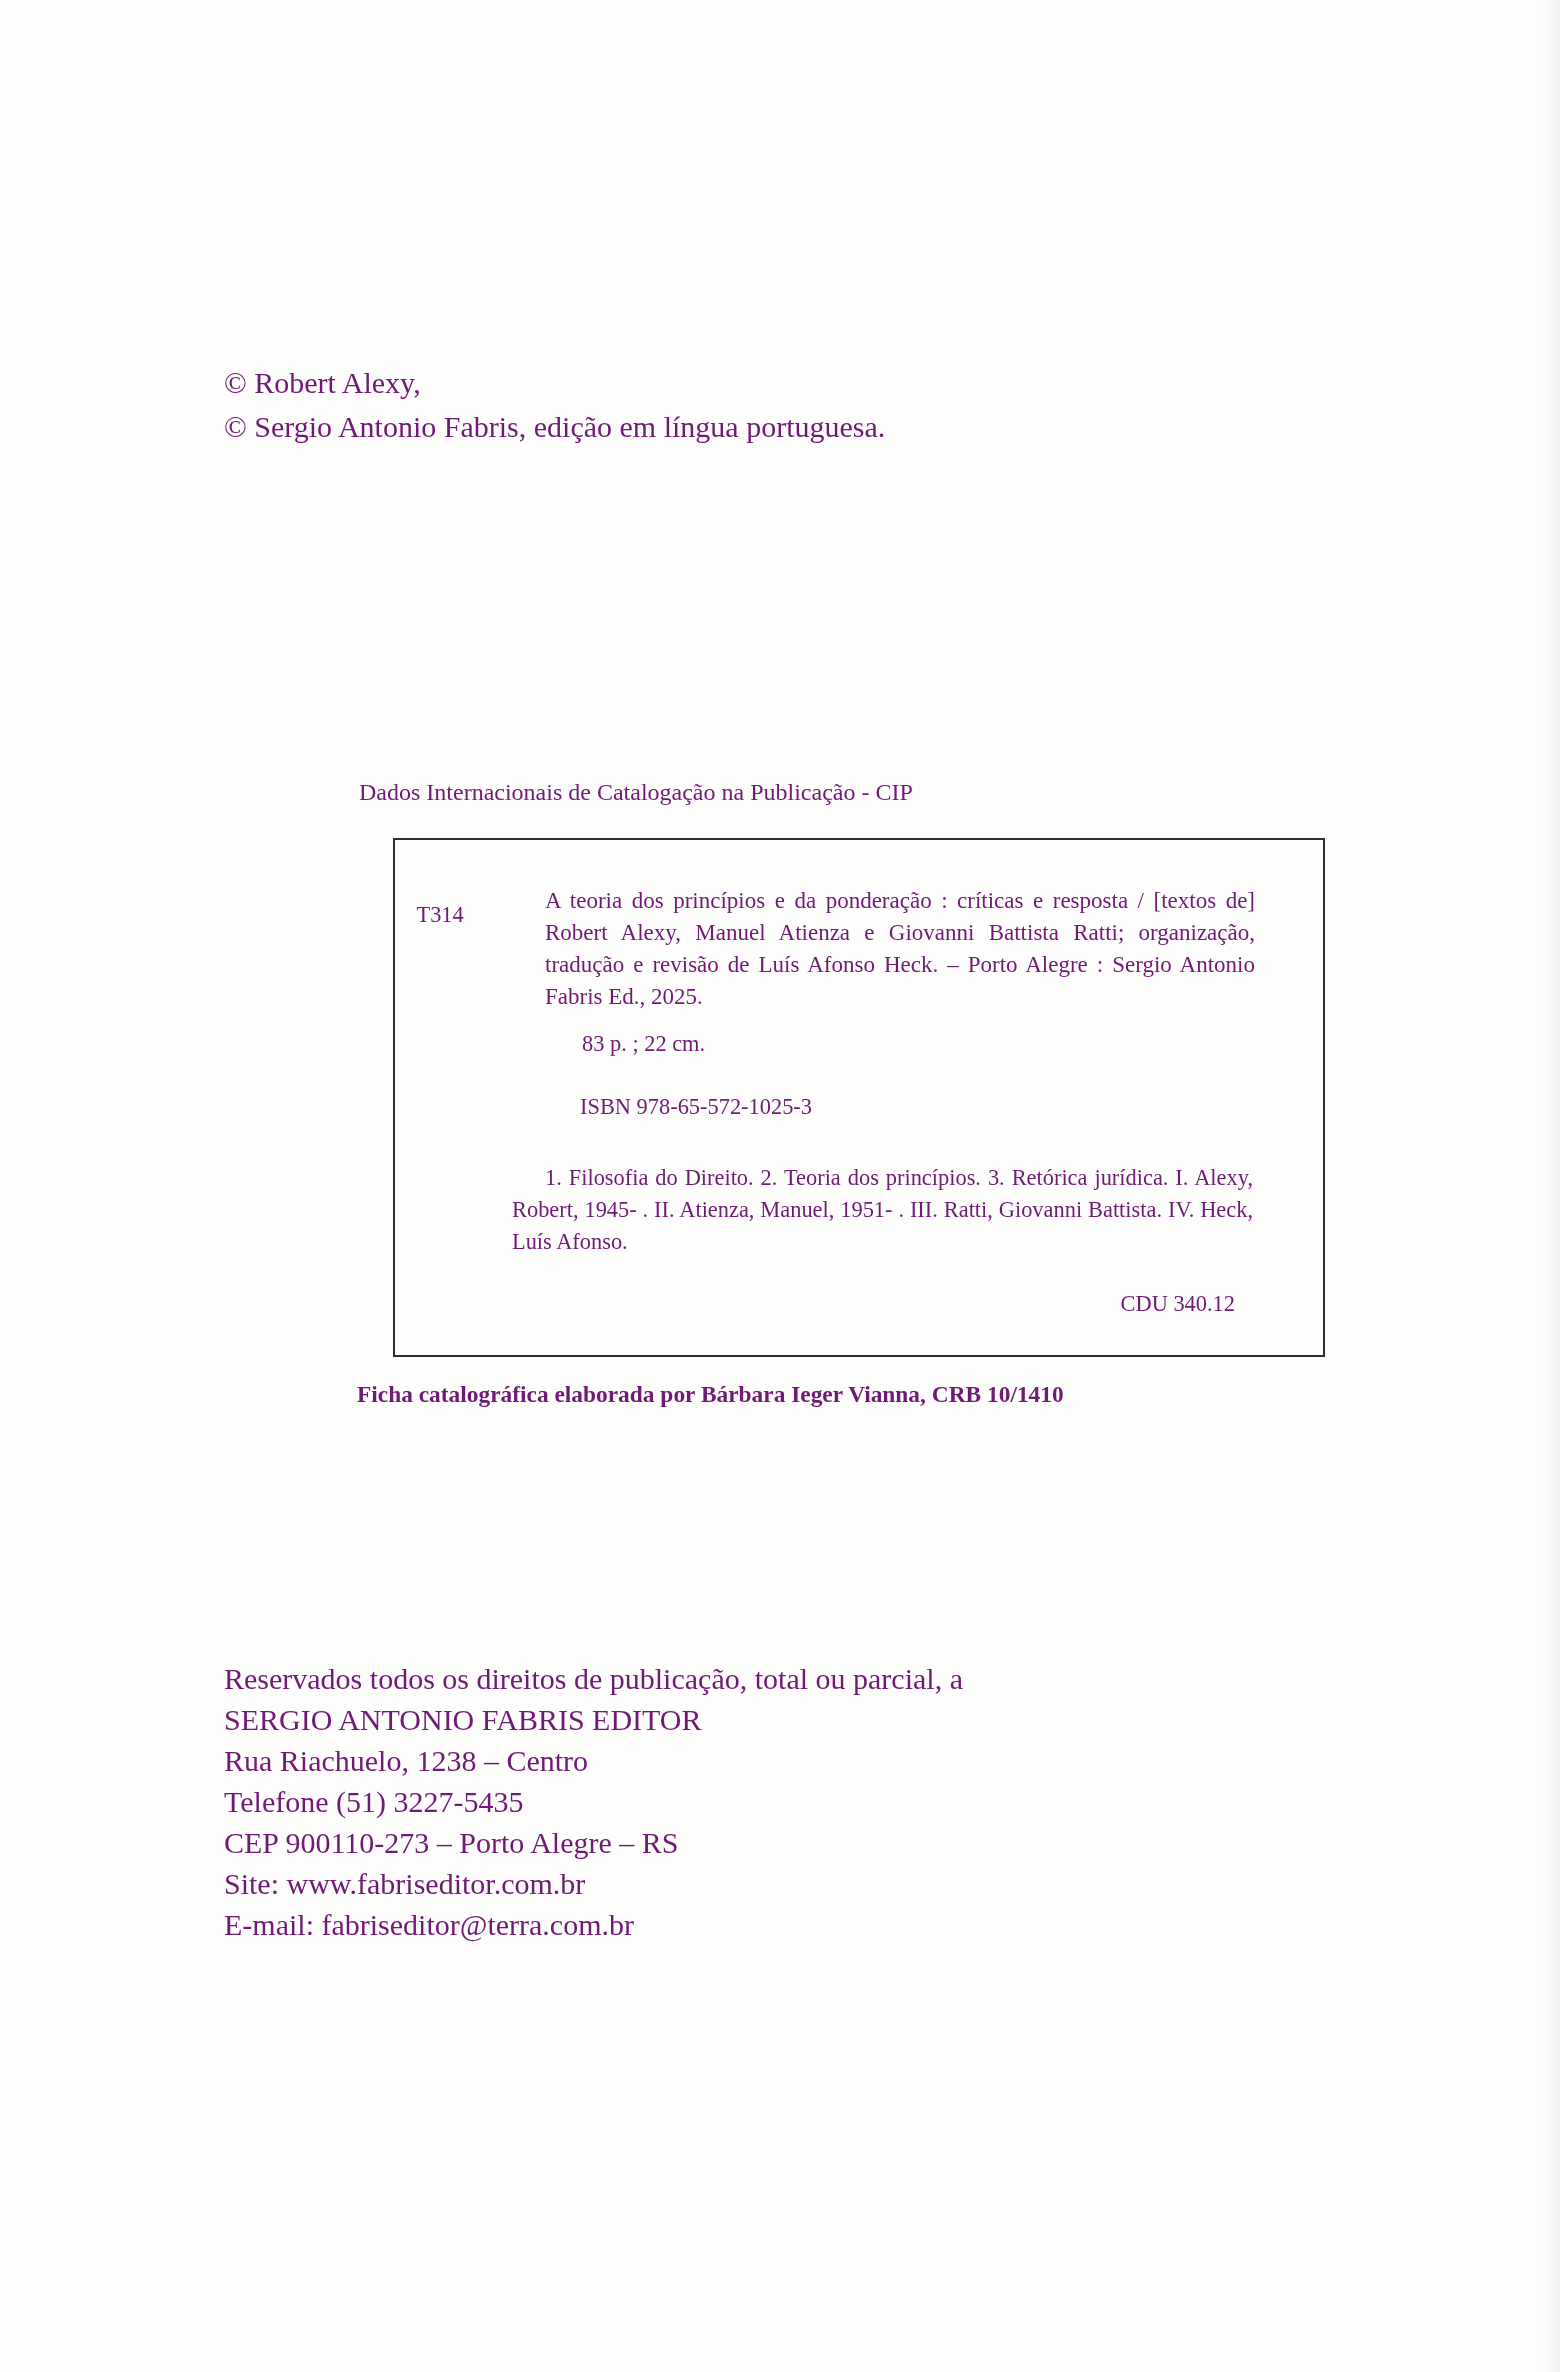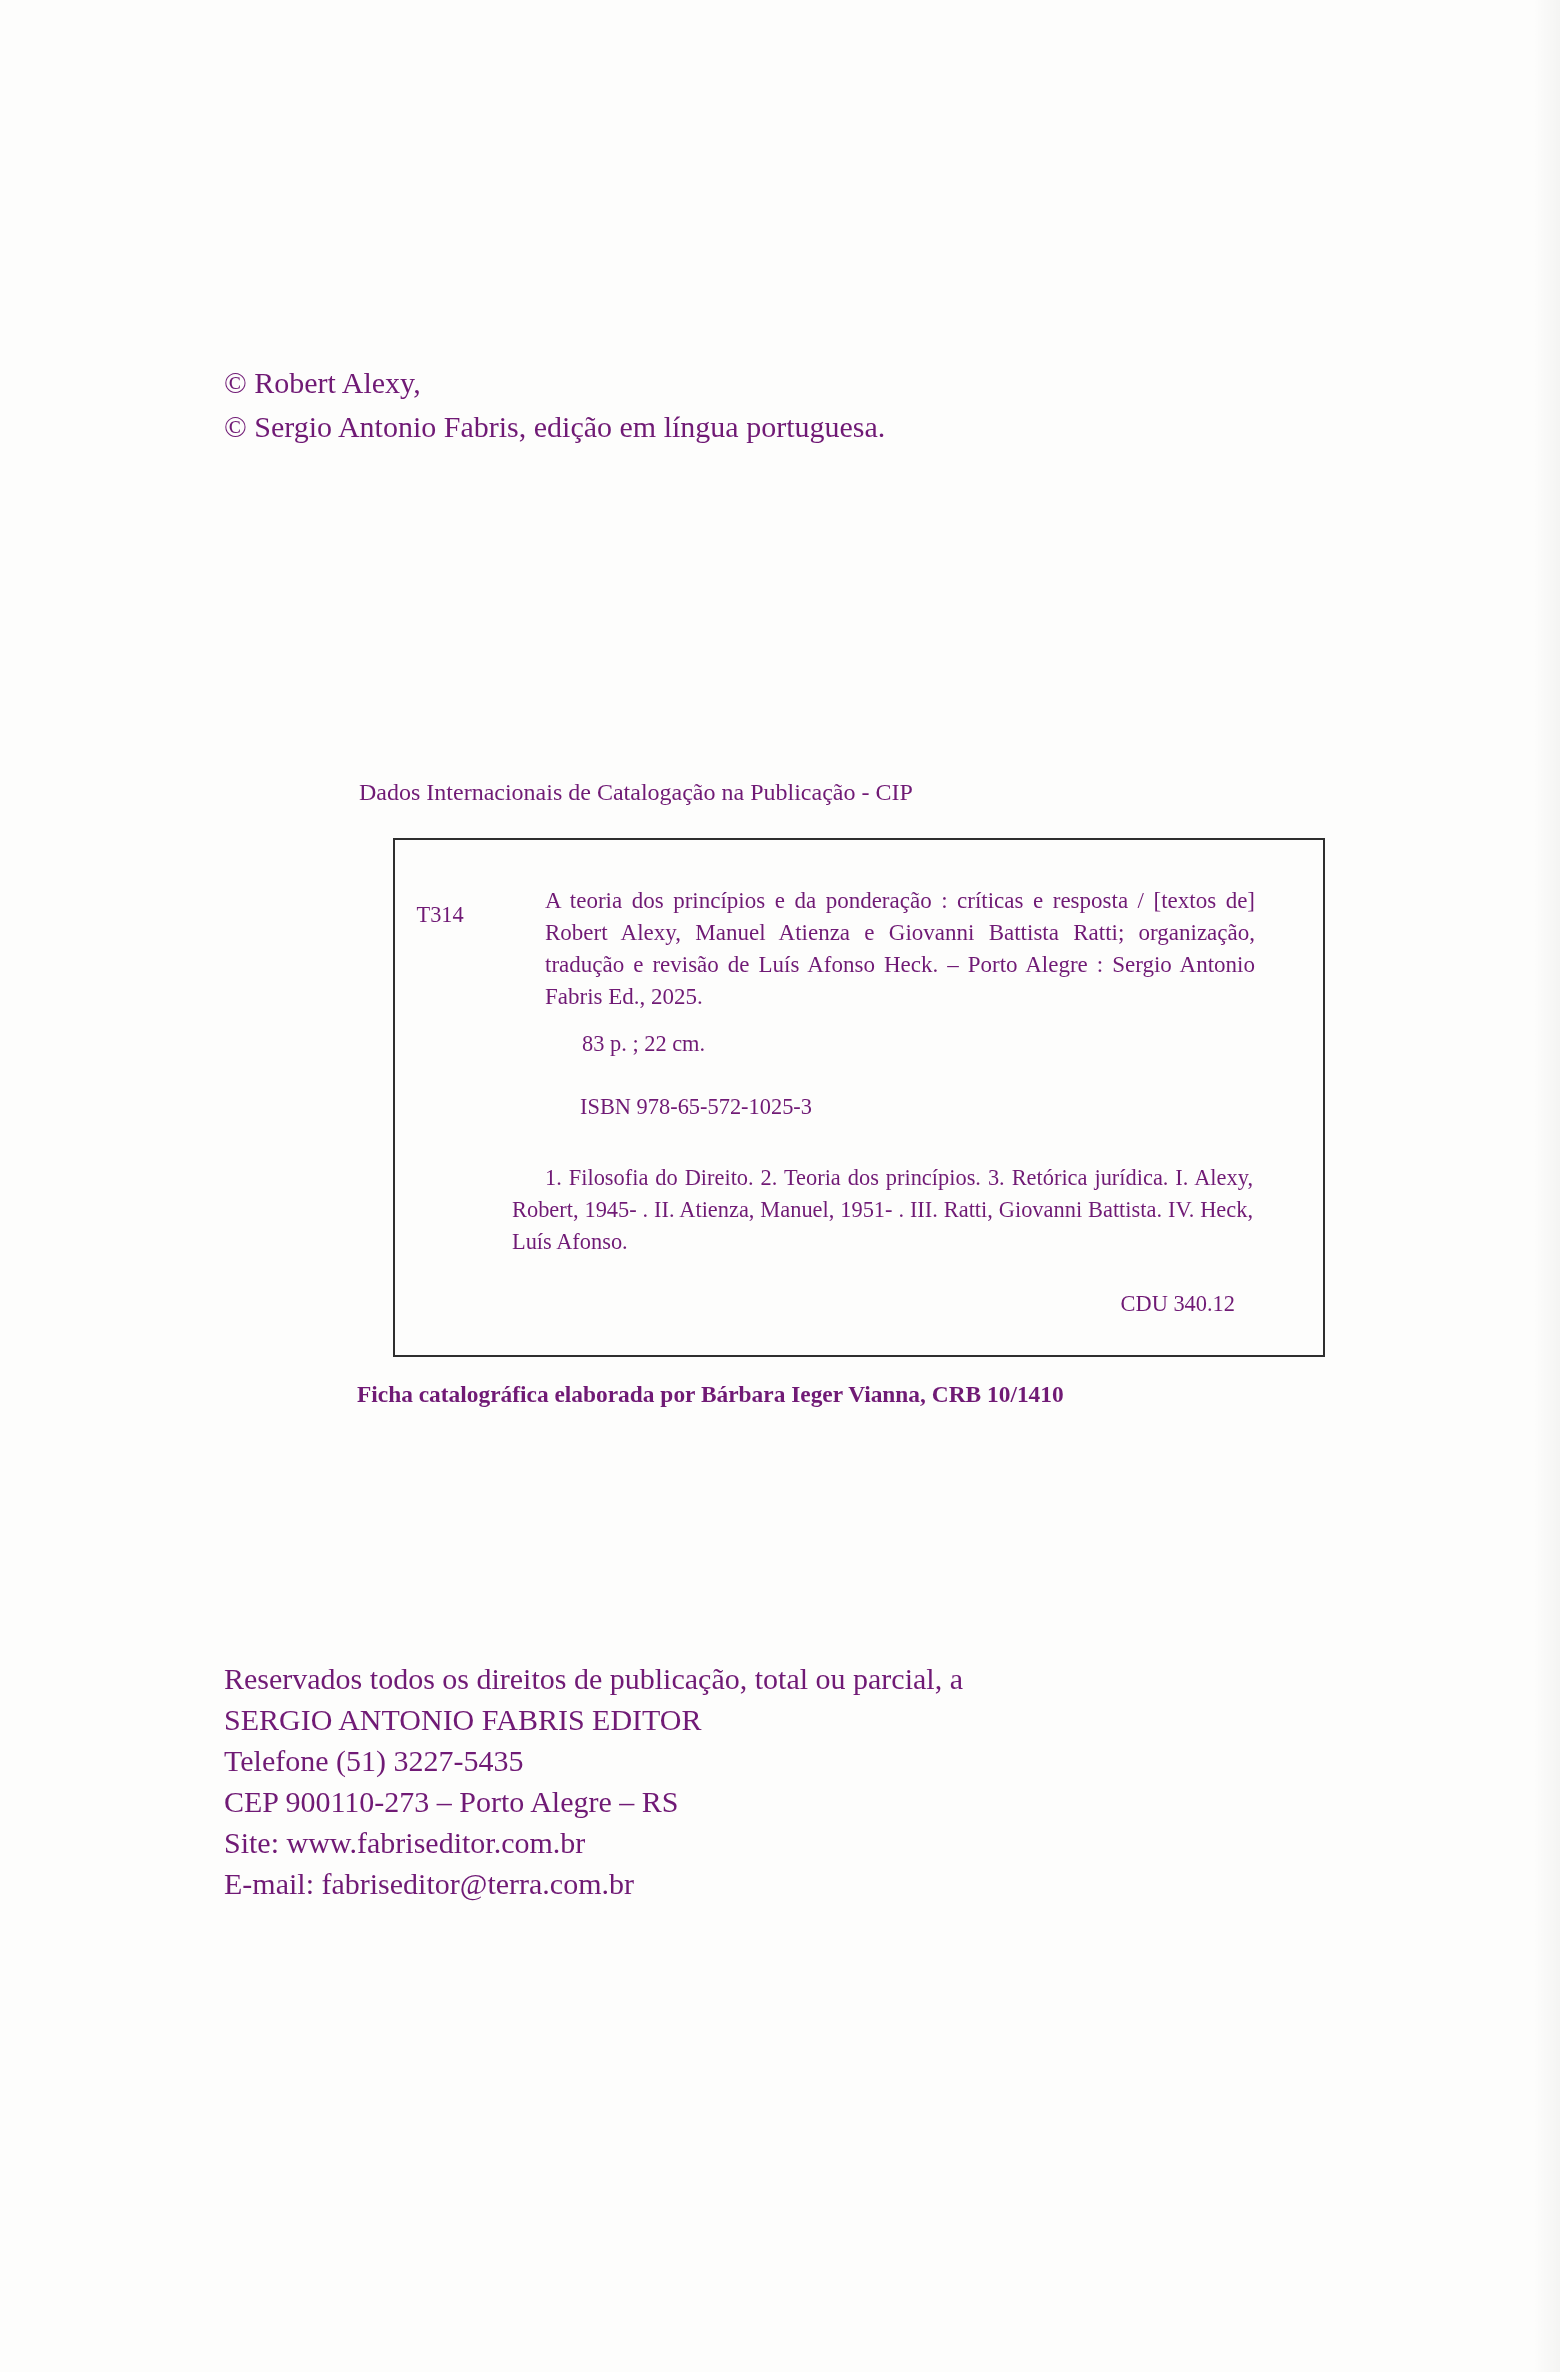--- a/index.html
+++ b/index.html
@@ -152,20 +152,21 @@
     <div class="cip-isbn">ISBN 978-65-572-1025-3</div>
     <div class="cip-tracings">1. Filosofia do Direito. 2. Teoria dos princípios. 3. Retórica jurídica. I. Alexy, Robert, 1945- . II. Atienza, Manuel, 1951- . III. Ratti, Giovanni Battista. IV. Heck, Luís Afonso.</div>
     <div class="cip-cdu">CDU 340.12</div>
   </div>
 
   <div class="ficha-credit">Ficha catalográfica elaborada por Bárbara Ieger Vianna, CRB 10/1410</div>
 
   <div class="rights-block">
     <div>Reservados todos os direitos de publicação, total ou parcial, a</div>
     <div>SERGIO ANTONIO FABRIS EDITOR</div>
+    <div>Rua Riachuelo, 1238 – Centro</div>
     <div>Telefone (51) 3227-5435</div>
     <div>CEP 900110-273 – Porto Alegre – RS</div>
     <div>Site: www.fabriseditor.com.br</div>
     <div>E-mail: fabriseditor@terra.com.br</div>
   </div>
 
 </div>
 
 
 </body></html>

